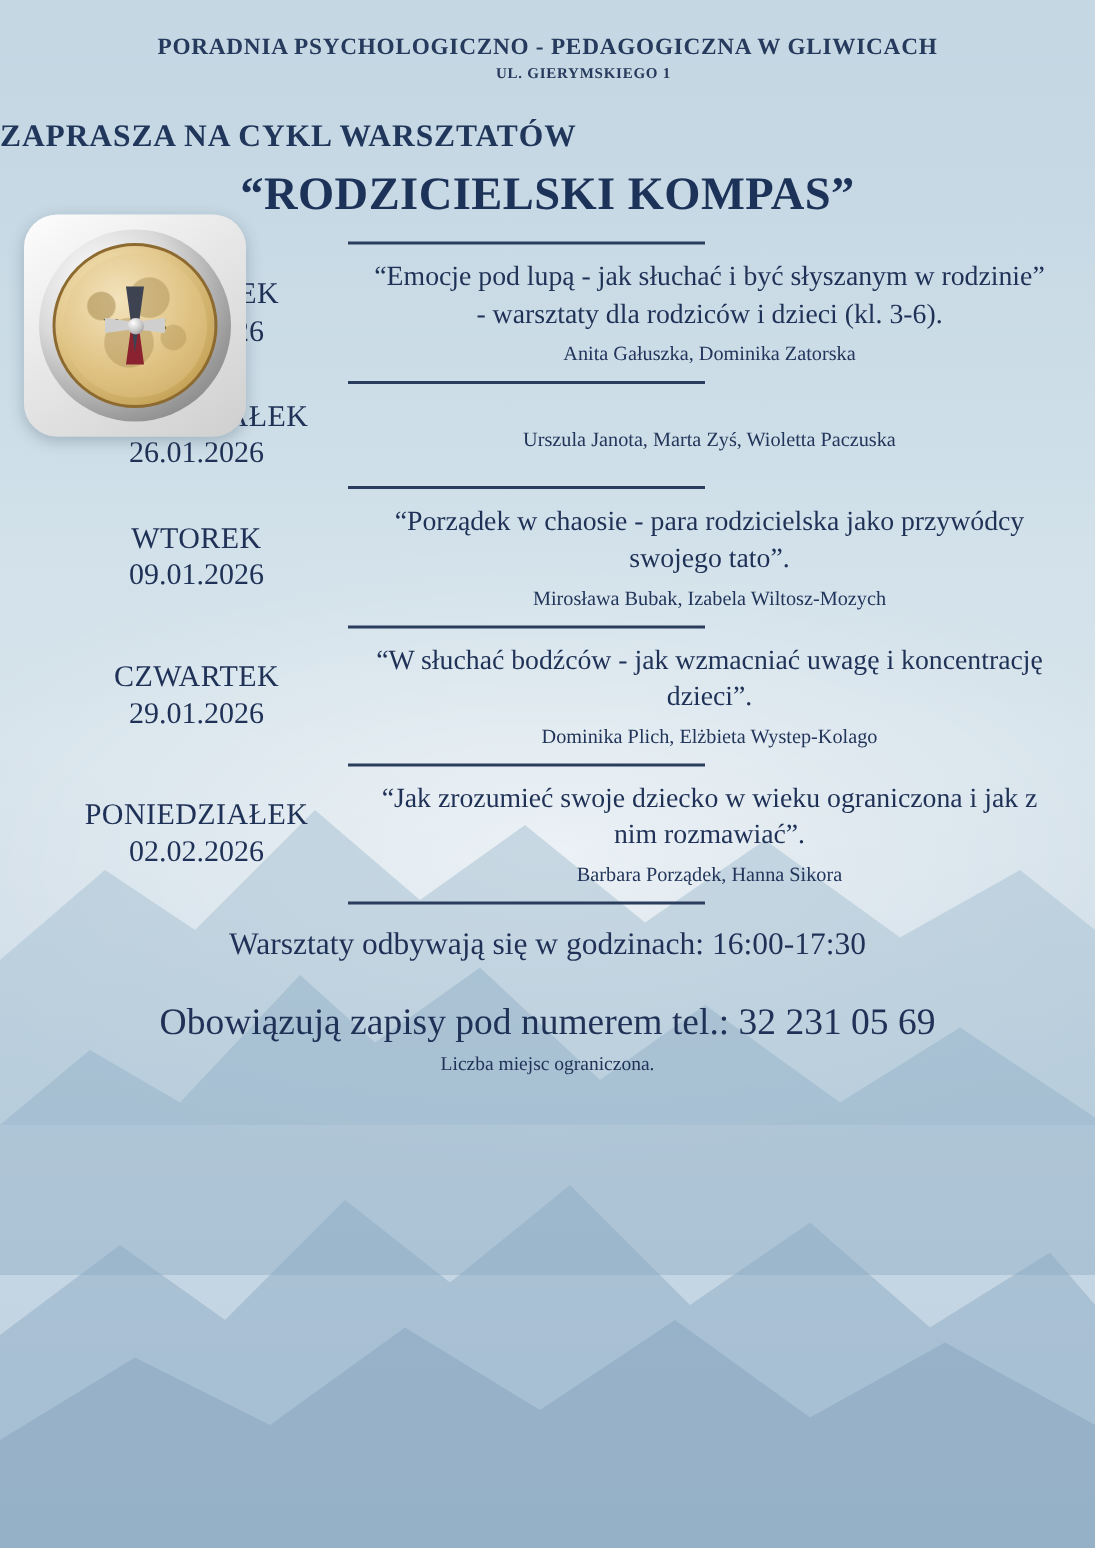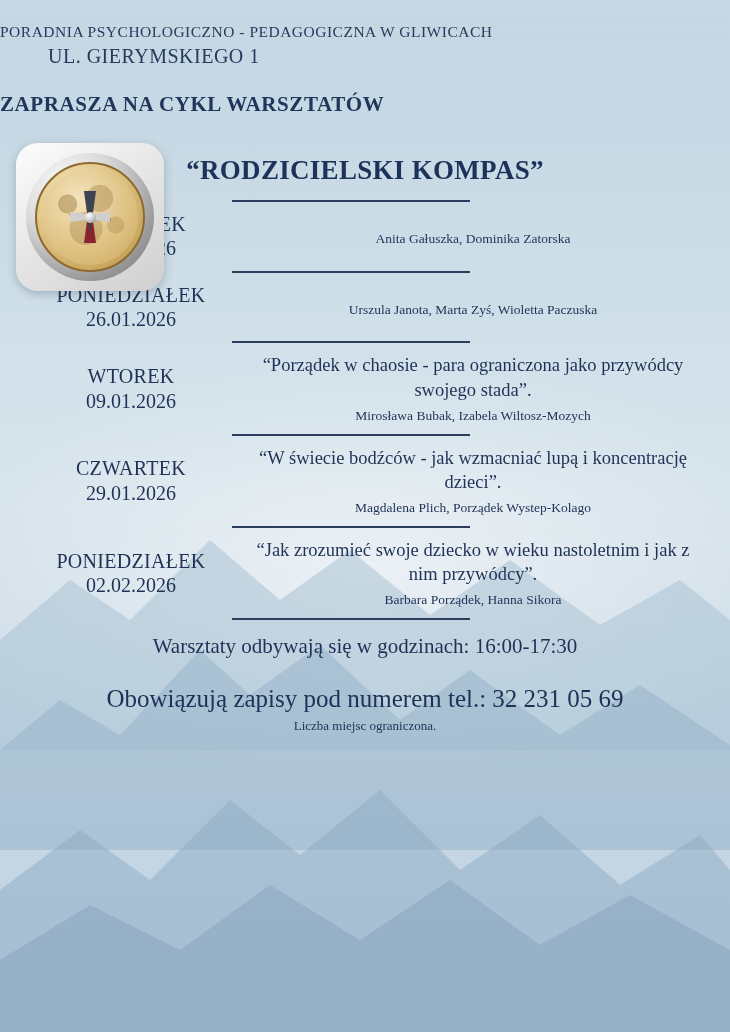--- a/index.html
+++ b/index.html
@@ -54,47 +54,47 @@
   }
 
   
   .content {
     position: relative;
     z-index: 5;
     padding: 0;
   }
 
   .org-head {
-    text-align: left;
+    text-align: center;
     padding-top: 22px;
     font-family: "Liberation Serif", serif;
     font-size: 15.5px;
     letter-spacing: 0.5px;
     line-height: 1.35;
     color: #253a5c;
-    font-weight: 400;
+    font-weight: 700;
   }
   .org-head .line2 {
-    font-size: 20px;
+    font-size: 10px;
     padding-left: 48px;
   }
 
   .invite {
     text-align: left;
     margin-top: 22px;
     font-size: 21px;
     font-weight: 700;
     letter-spacing: 0.6px;
     color: #20365a;
   }
 
   .title {
     text-align: center;
-    margin-top: 38px;
-    font-size: 27px;
+    margin-top: 8px;
+    font-size: 31px;
     font-weight: 700;
     letter-spacing: 0.3px;
     color: #1d3258;
   }
 
   
   .compass {
     position: absolute;
     left: 16px;
     top: 143px;
@@ -314,20 +314,21 @@
     <div class="schedule">
 
       <div class="divider"></div>
 
       <div class="row">
         <div class="when">
           <span class="day">CZWARTEK</span>
           <span class="date">22.01.2026</span>
         </div>
         <div class="what">
+          <div class="desc">“Emocje pod lupą - jak słuchać i być słyszanym w rodzinie” - warsztaty dla rodziców i dzieci (kl. 3-6).</div>
           <div class="presenters">Anita Gałuszka, Dominika Zatorska</div>
         </div>
       </div>
 
       <div class="divider"></div>
 
       <div class="row">
         <div class="when">
           <span class="day">PONIEDZIAŁEK</span>
           <span class="date">26.01.2026</span>
@@ -338,47 +339,47 @@
       </div>
 
       <div class="divider"></div>
 
       <div class="row">
         <div class="when">
           <span class="day">WTOREK</span>
           <span class="date">09.01.2026</span>
         </div>
         <div class="what">
-          <div class="desc">“Porządek w chaosie - para ograniczona jako przywódcy swojego stada”.</div>
+          <div class="desc">“Porządek w chaosie - para rodzicielska jako przywódcy swojego tato”.</div>
           <div class="presenters">Mirosława Bubak, Izabela Wiltosz-Mozych</div>
         </div>
       </div>
 
       <div class="divider"></div>
 
       <div class="row">
         <div class="when">
           <span class="day">CZWARTEK</span>
           <span class="date">29.01.2026</span>
         </div>
         <div class="what">
-          <div class="desc">“W świecie bodźców - jak wzmacniać lupą i koncentrację dzieci”.</div>
-          <div class="presenters">Magdalena Plich, Porządek Wystep-Kolago</div>
+          <div class="desc">“W słuchać bodźców - jak wzmacniać uwagę i koncentrację dzieci”.</div>
+          <div class="presenters">Dominika Plich, Elżbieta Wystep-Kolago</div>
         </div>
       </div>
 
       <div class="divider"></div>
 
       <div class="row">
         <div class="when">
           <span class="day">PONIEDZIAŁEK</span>
           <span class="date">02.02.2026</span>
         </div>
         <div class="what">
-          <div class="desc">“Jak zrozumieć swoje dziecko w wieku nastoletnim i jak z nim przywódcy”.</div>
+          <div class="desc">“Jak zrozumieć swoje dziecko w wieku ograniczona i jak z nim rozmawiać”.</div>
           <div class="presenters">Barbara Porządek, Hanna Sikora</div>
         </div>
       </div>
 
       <div class="divider"></div>
 
     </div>
 
     <div class="footer">
       <div class="hours">Warsztaty odbywają się w godzinach: 16:00-17:30</div>

